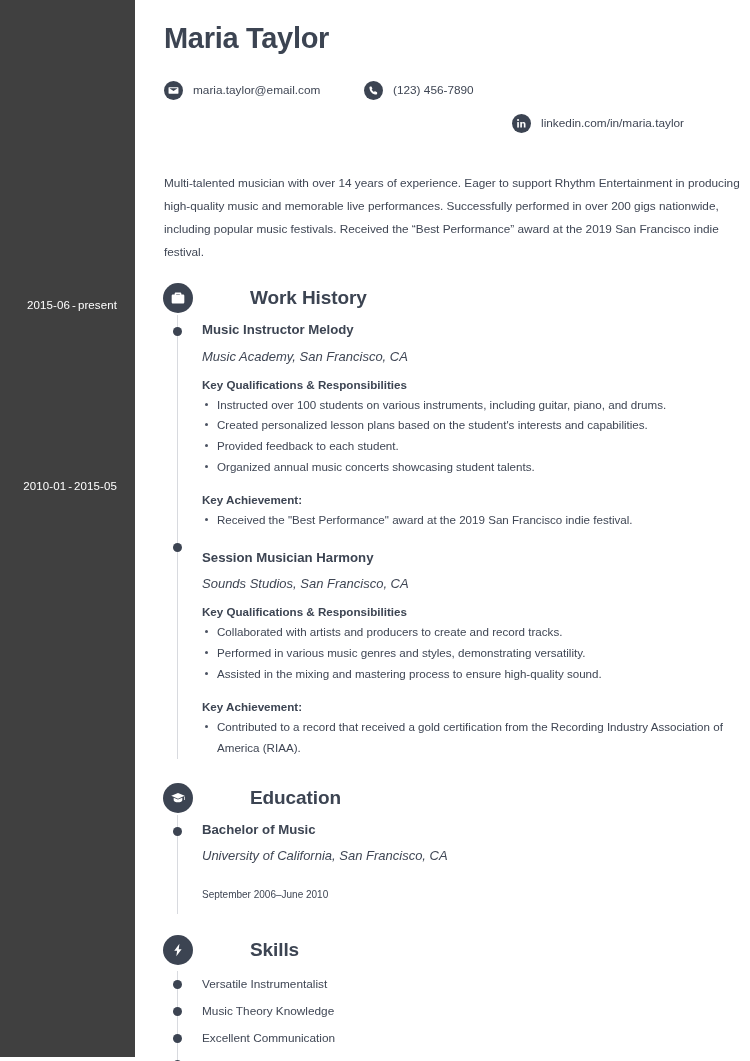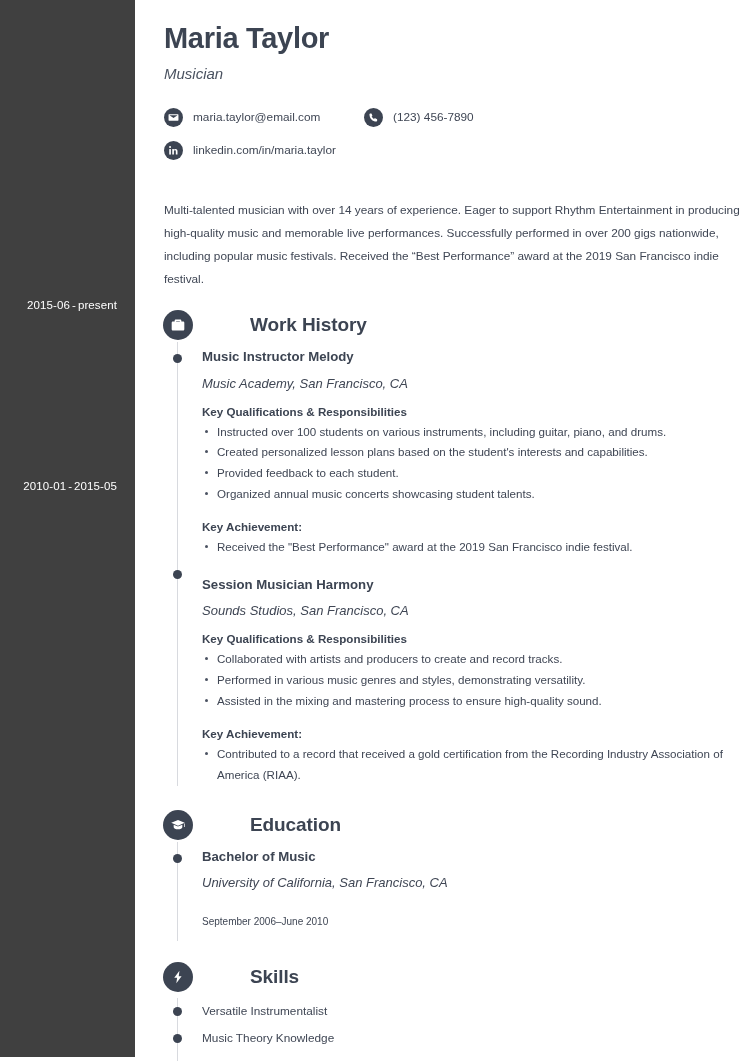--- a/index.html
+++ b/index.html
@@ -77,21 +77,21 @@
     width: 520px;
   }
   .contact-item {
     display: flex;
     align-items: center;
     height: 28px;
     margin-bottom: 5px;
   }
   .contact-item.email   { width: 200px; }
   .contact-item.phone   { width: 250px; }
-  .contact-item.linkedin{ width: 100%; }
+  .contact-item.linkedin{ width: 100%; justify-content: flex-end; }
 
   .c-icon {
     width: 19px;
     height: 19px;
     border-radius: 50%;
     background: #3c4452;
     display: flex;
     align-items: center;
     justify-content: center;
     flex: 0 0 19px;
@@ -260,21 +260,20 @@
     </div>
     <div class="date-label" style="top:480px;">
       <span>2010-01</span><span class="sep">-</span><span>2015-05</span>
     </div>
   </div>
 
   <div class="main">
 
     <div class="header-block">
       <h1 class="name">Maria Taylor</h1>
-      <div class="job-title">Musician</div>
 
       <div class="contacts">
 
         <div class="contact-item email">
           <span class="c-icon">
             <svg width="11" height="11" viewBox="0 0 16 16" fill="#ffffff">
               <path d="M1.5 3.2h13c.4 0 .7.3.7.7v8.2c0 .4-.3.7-.7.7h-13c-.4 0-.7-.3-.7-.7V3.9c0-.4.3-.7.7-.7zm.6 1.6 5.9 4 5.9-4H2.1z"></path>
             </svg>
           </span>
           <span class="c-text">maria.taylor@email.com</span>

